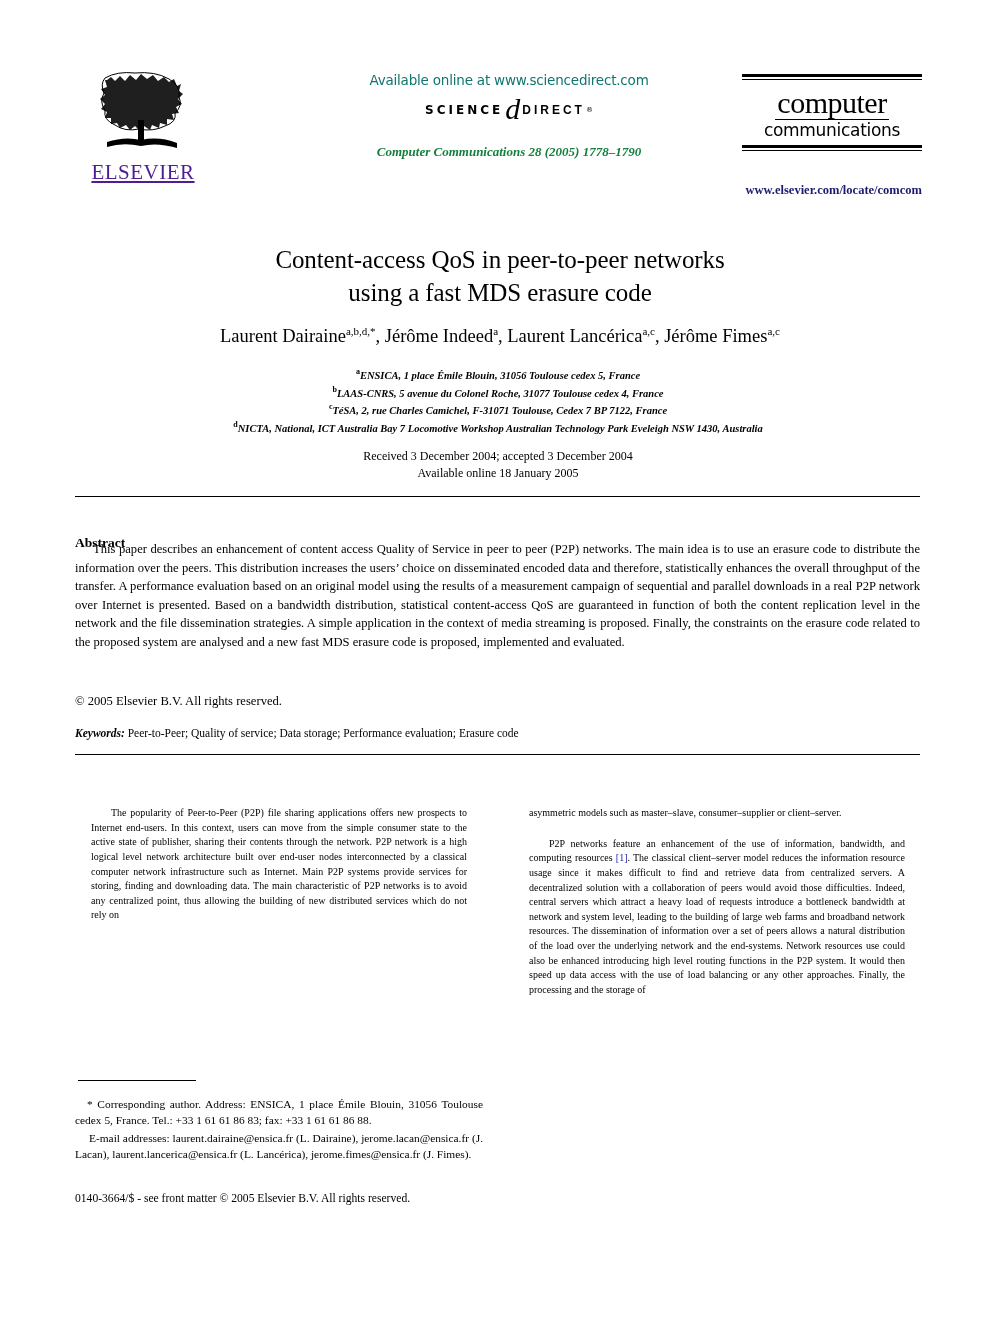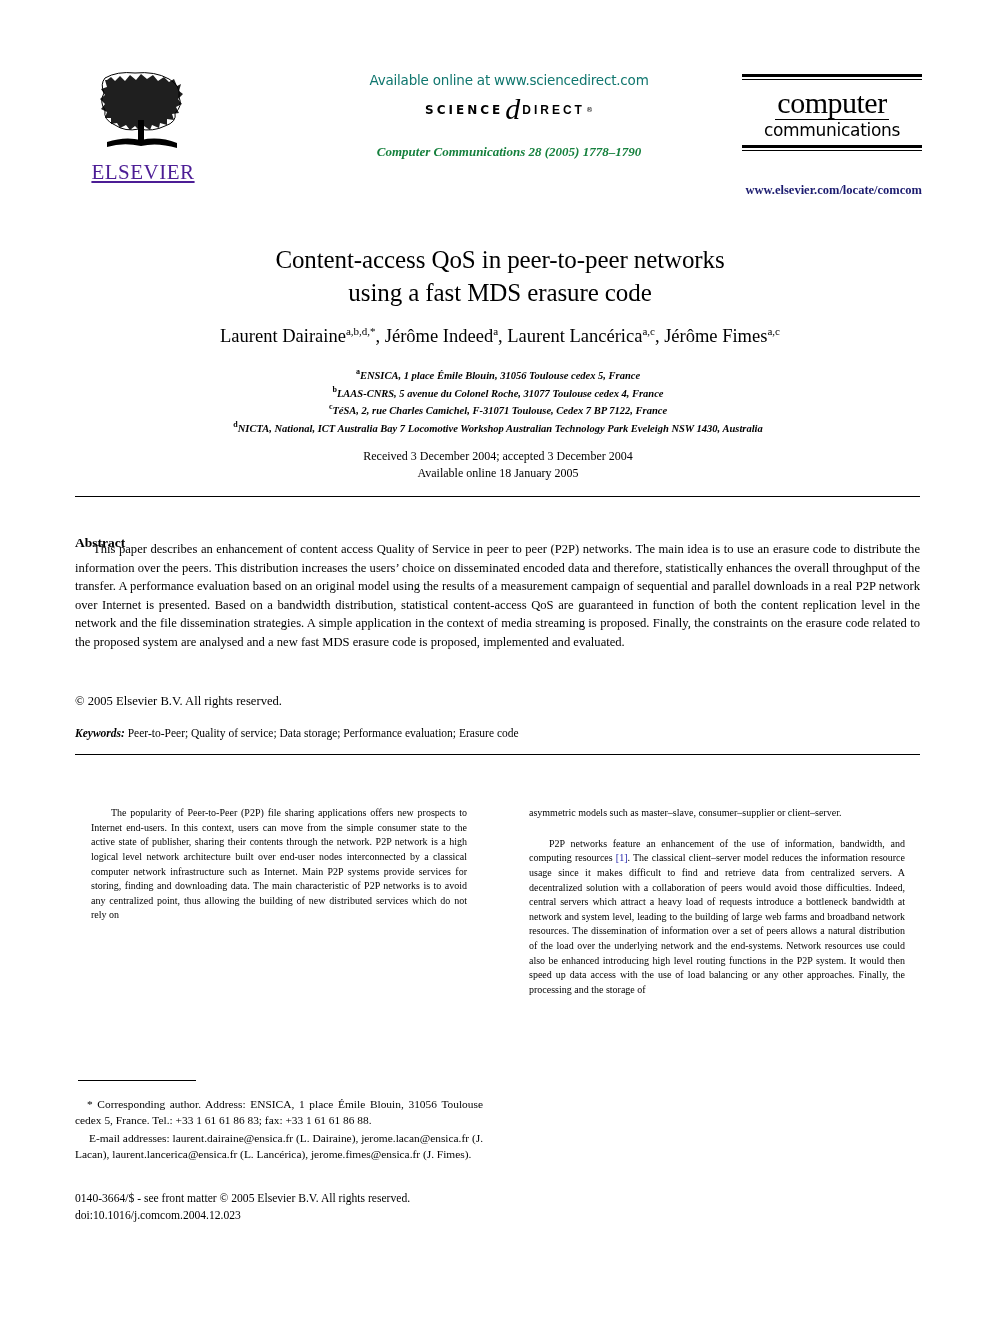--- a/index.html
+++ b/index.html
@@ -381,16 +381,15 @@
   <div class="footnotes">
     <p class="fn-corr">* Corresponding author. Address: ENSICA, 1 place Émile Blouin, 31056 Toulouse cedex 5, France. Tel.: +33 1 61 61 86 83; fax: +33 1 61 61 86 88.</p>
     <p class="fn-email">
       <span class="fn-email-label">E-mail addresses:</span>
       <span>laurent.dairaine@ensica.fr (L. Dairaine), jerome.lacan@ensica.fr (J. Lacan), laurent.lancerica@ensica.fr (L. Lancérica), jerome.fimes@ensica.fr (J. Fimes).</span>
     </p>
   </div>
 
   <div class="issn">
     <p>0140-3664/$ - see front matter © 2005 Elsevier B.V. All rights reserved.</p>
-    <p>doi:10.1016/j.comcom.2004.12.023</p>
   </div>
 
 </div>
 
 </body></html>

